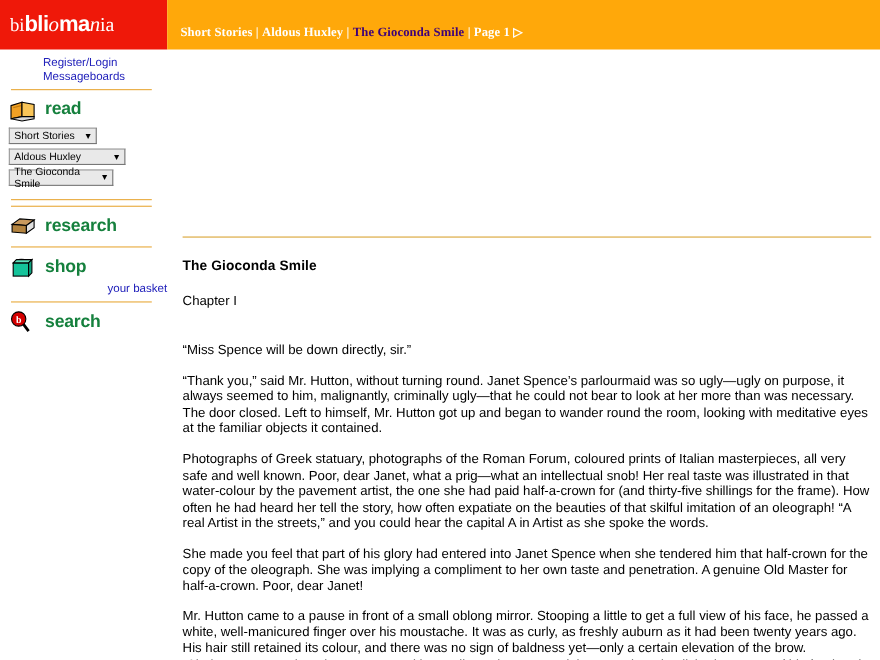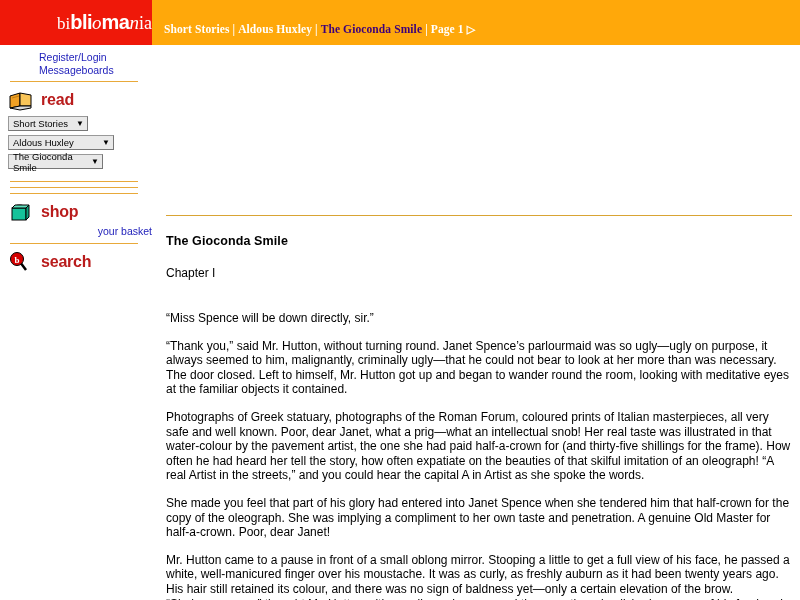--- a/index.html
+++ b/index.html
@@ -35,21 +35,20 @@
   }
   .logo-text {
     position: absolute;
     left: 9px;
     top: 11px;
     color: #ffffff;
     white-space: nowrap;
     line-height: 22px;
     font-size: 20px;
     letter-spacing: 0px;
-    margin-left: 48px;
   }
   .lg-a { font-family: "Liberation Serif", serif; font-size: 17px; font-weight: 400; }
   .lg-b { font-family: "Liberation Sans", sans-serif; font-size: 20px; font-weight: 700; letter-spacing: -0.5px;}
   .lg-c { font-family: "Liberation Serif", serif; font-size: 19px; font-style: italic; }
   .lg-d { font-family: "Liberation Serif", serif; font-size: 18px; }
 
   .banner {
     flex: 1 1 auto;
     background: #ffa80a;
     height: 45px;
@@ -105,21 +104,21 @@
     height: 0;
   }
   .sec-head {
     display: flex;
     align-items: center;
     padding-left: 8px;
     height: 26px;
     text-decoration: none;
   }
   .sec-head .label {
-    color: #b91c1c;
+    color: #15803d;
     font-size: 16px;
     font-weight: 700;
     margin-left: 7px;
     letter-spacing: -0.2px;
   }
   .icon-box { width: 26px; height: 22px; display:block; flex: 0 0 26px;}
 
   .selects { padding: 3px 0 3px 8px; }
   .sel {
     display: flex;
@@ -242,20 +241,30 @@
           <span>The Gioconda Smile</span>
           <span class="caret">▼</span>
         </div>
       </div>
 
       <hr class="hr-gold">
 
 
       <hr class="hr-gold">
 
+      <a class="sec-head" href="#">
+        <span class="icon-box">
+          <svg width="26" height="22" viewBox="0 0 26 22">
+            <path d="M3 9 L10 4 L23 5 L16 10 Z" fill="#c99a5e" stroke="#000" stroke-width="1"></path>
+            <path d="M3 9 L16 10 L16 17 L3 16 Z" fill="#b3833f" stroke="#000" stroke-width="1"></path>
+            <path d="M16 10 L23 5 L23 12 L16 17 Z" fill="#e0e0e0" stroke="#000" stroke-width="1"></path>
+          </svg>
+        </span>
+        <span class="label">research</span>
+      </a>
 
       <hr class="hr-gold">
 
       <a class="sec-head" href="#">
         <span class="icon-box">
           <svg width="26" height="22" viewBox="0 0 26 22">
             <path d="M8 7 C8 3, 15 3, 15 7" fill="none" stroke="#8a8a8a" stroke-width="2"></path>
             <rect x="4" y="7" width="14" height="12" fill="#15c39a" stroke="#000" stroke-width="1"></rect>
             <path d="M4 7 L7 4 L21 4 L18 7 Z" fill="#5fe0bd" stroke="#000" stroke-width="1"></path>
             <path d="M18 7 L21 4 L21 16 L18 19 Z" fill="#0fa37f" stroke="#000" stroke-width="1"></path>

